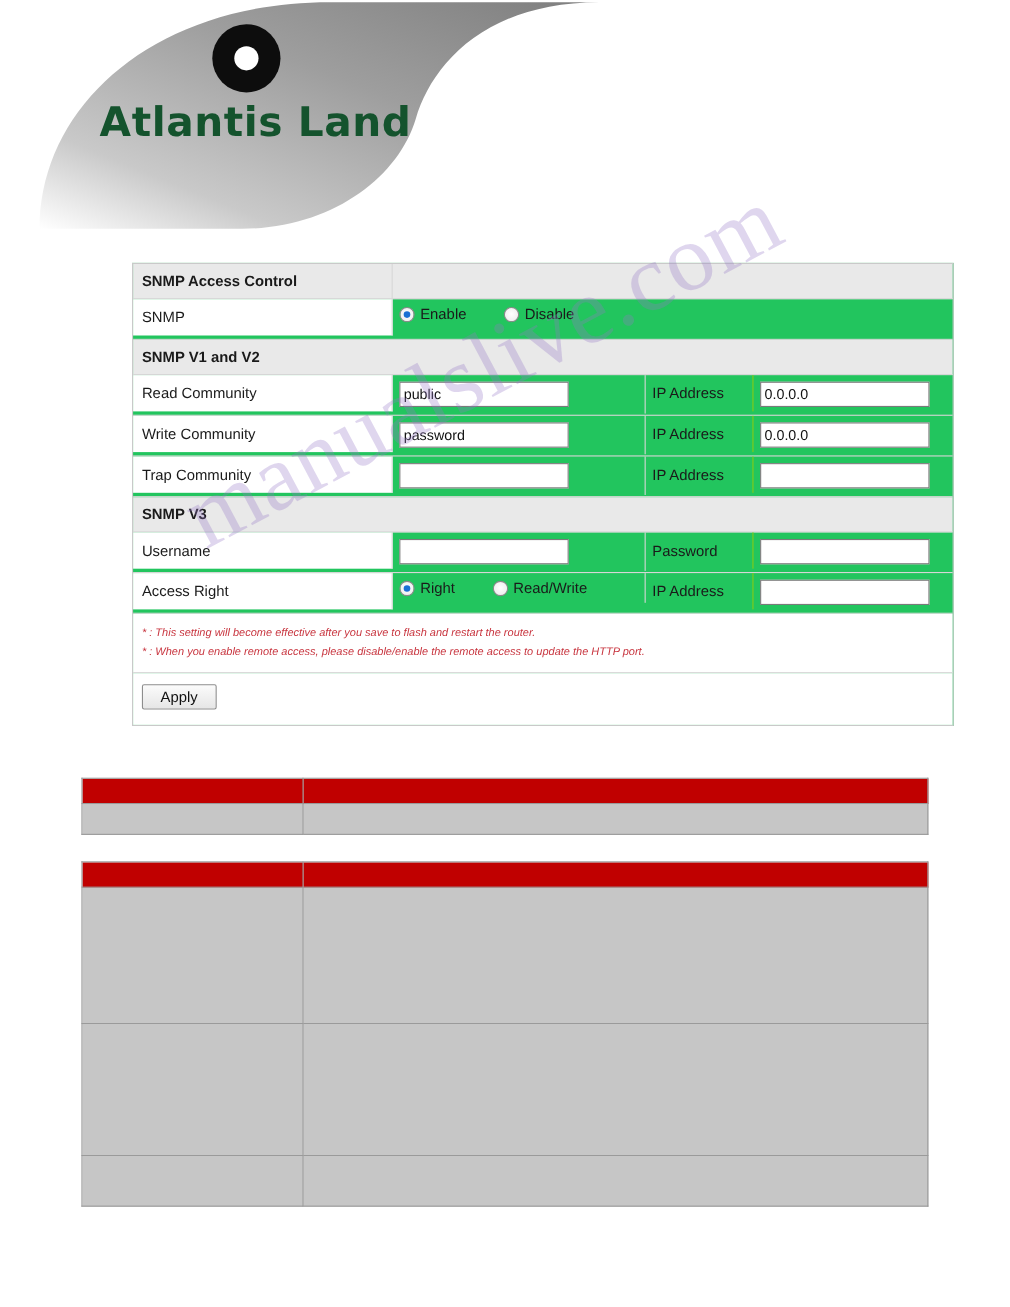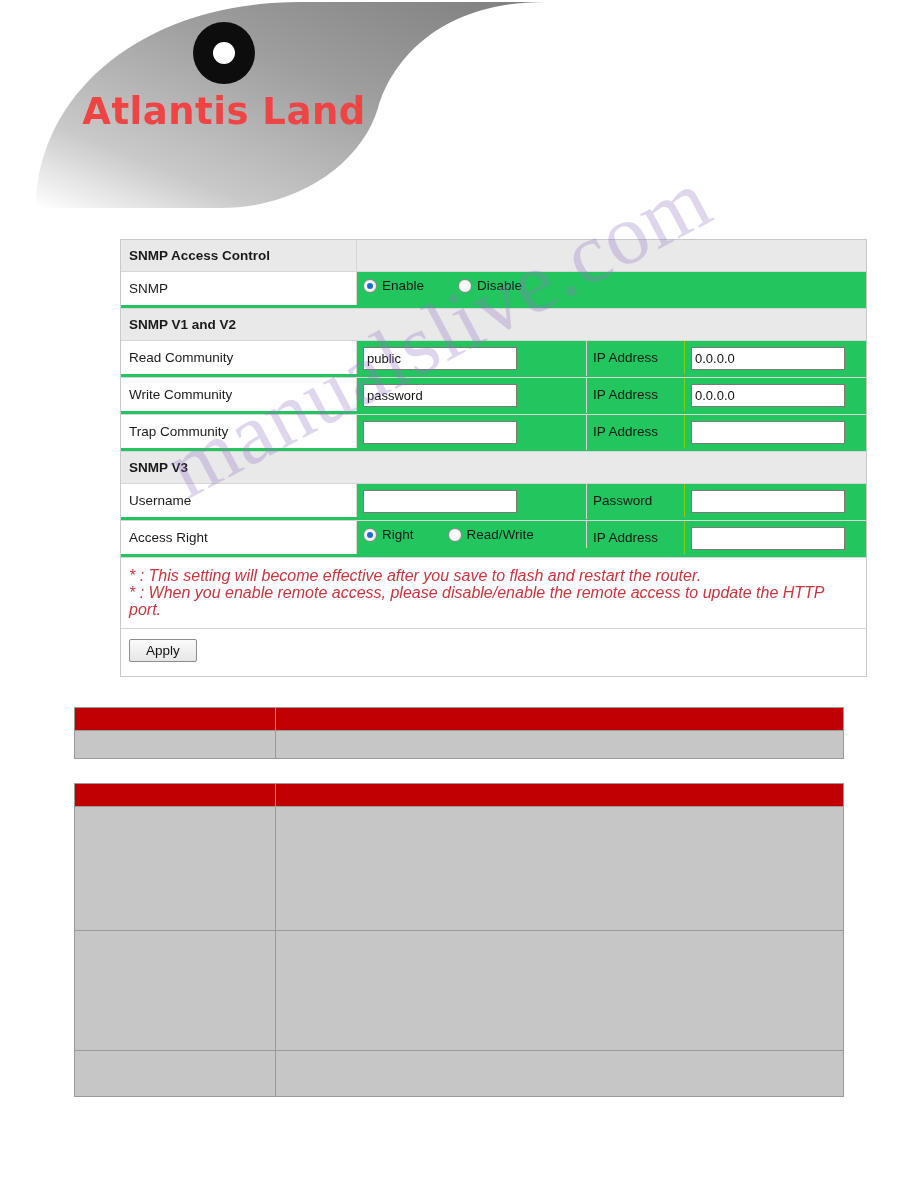--- a/index.html
+++ b/index.html
@@ -48,23 +48,24 @@
     left: 50%; top: 50%;
     width: 22px; height: 22px;
     margin-left: -11px; margin-top: -11px;
     border-radius: 50%;
     background: #ffffff;
   }
   .logo-text {
     font-family: "DejaVu Sans", sans-serif;
     font-size: 37px;
     font-weight: bold;
-    color: #ef4444;
+    color: #14532d;
     letter-spacing: 0.5px;
     margin-top: 6px;
+    text-align: right;
   }
 
   
   .panel {
     position: absolute;
     left: 88px;
     top: 239px;
     width: 745px;
     border: 1px solid #c9c9c9;
     background: #22c55e;
@@ -183,21 +184,21 @@
   }
 
   .notes {
     border-bottom: 1px solid #d6d6d6;
     padding: 9px 8px 10px 8px;
     background: #ffffff;
   }
   .note {
     color: #c8353f;
     font-style: italic;
-    font-size: 16px;
+    font-size: 10px;
     line-height: 17px;
   }
   .apply-row {
     padding: 10px 8px 14px 8px;
     background: #ffffff;
   }
   button.apply {
     font-family: "Liberation Sans", sans-serif;
     font-size: 13.5px;
     color: #111;

